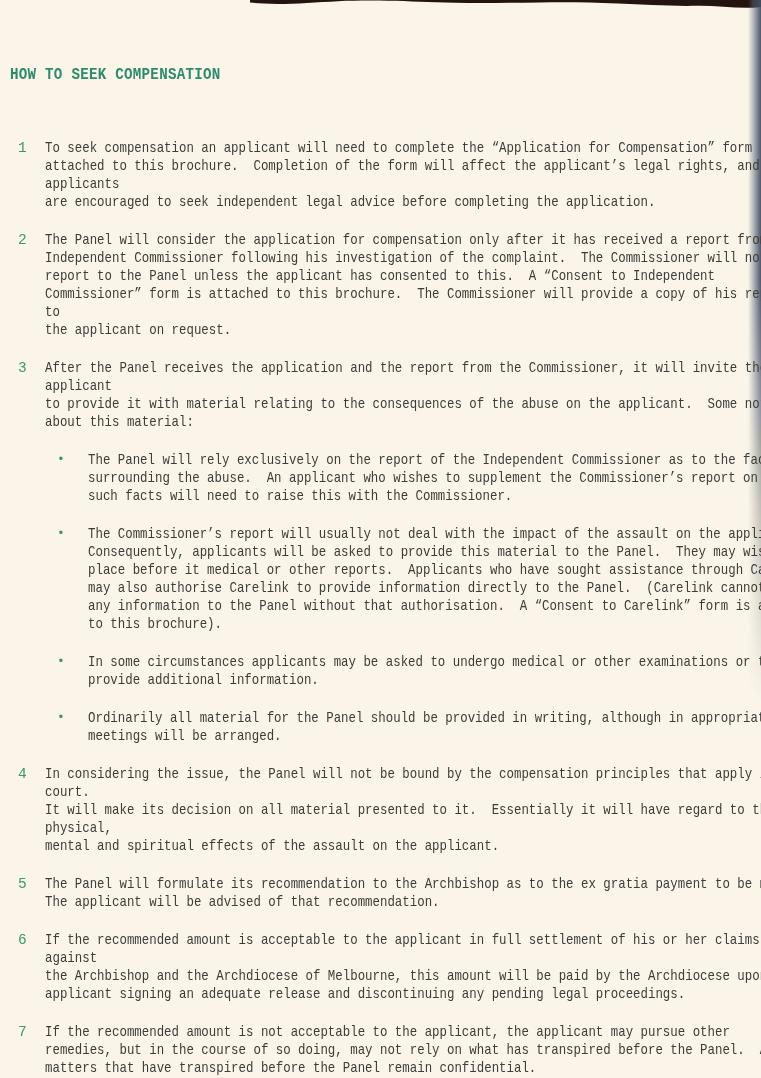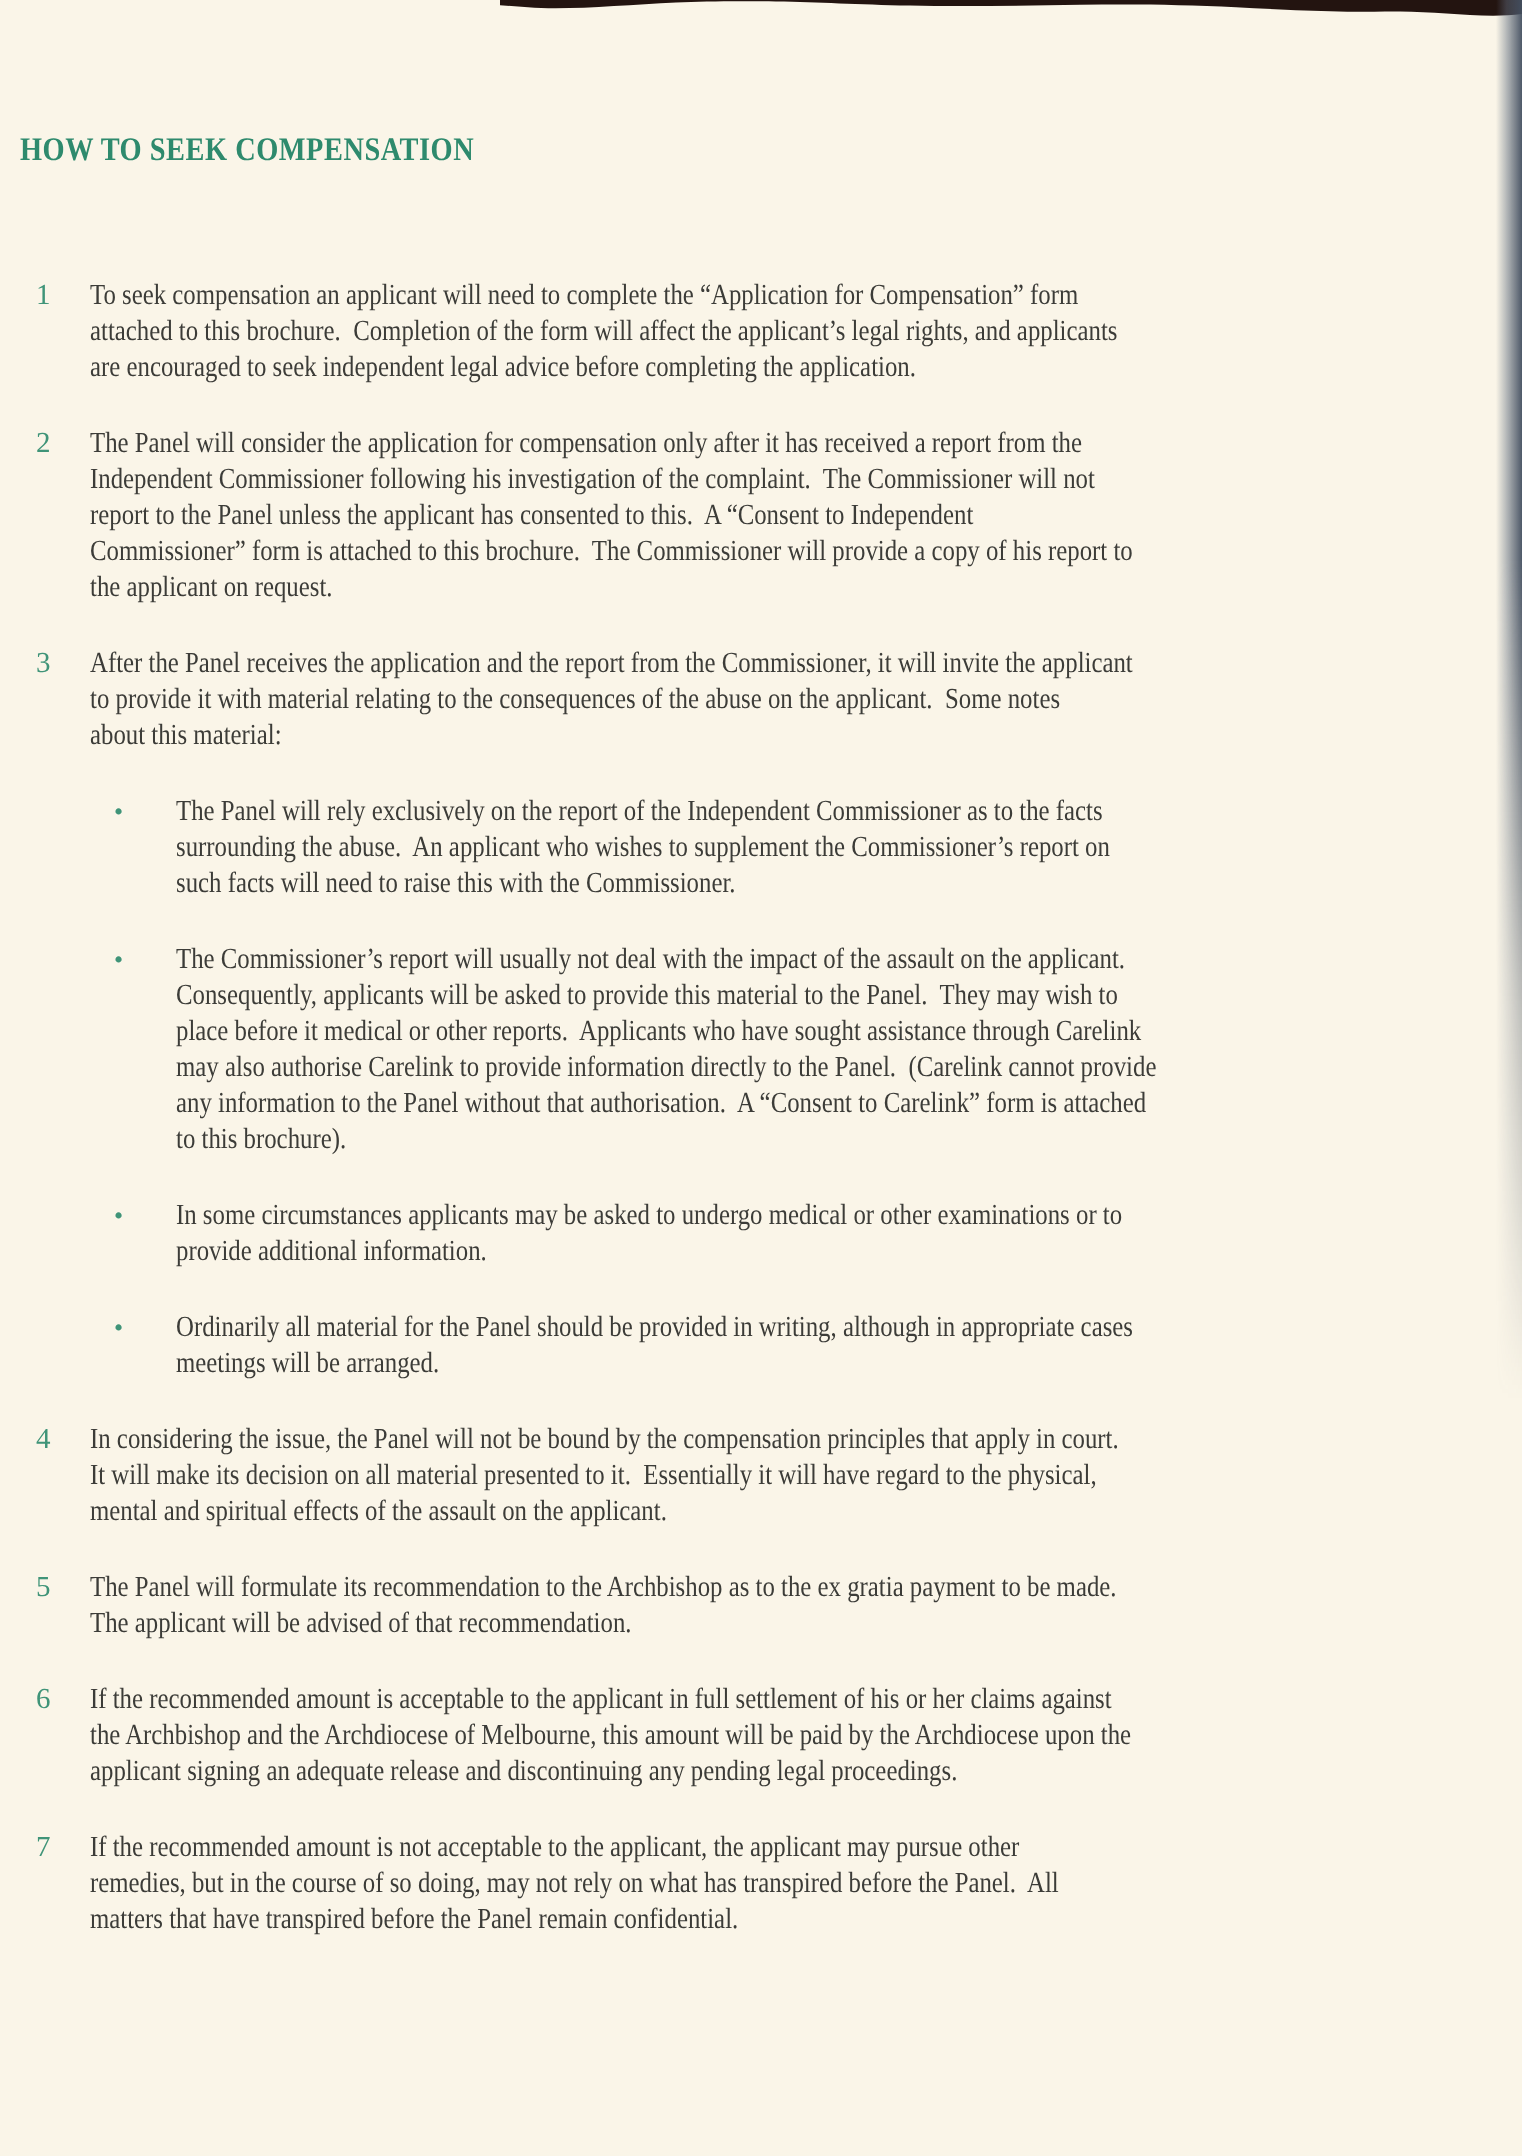--- a/index.html
+++ b/index.html
@@ -3,21 +3,21 @@
 <meta charset="utf-8">
 <title>Scanned Document</title>
 <style>
   * { margin: 0; padding: 0; box-sizing: border-box; }
   html, body { width: 761px; height: 1078px; overflow: hidden; background: #faf5e8; }
   .page {
     position: relative;
     width: 761px; height: 1078px;
     background: #faf5e8;
     overflow: hidden;
-    font-family: Liberation Serif, serif;
+    font-family: Liberation Mono, monospace;
   }
   
   .edge-top { position: absolute; top: 0; left: 250px; width: 511px; height: 12px; display: block; }
   
   .edge-right {
     position: absolute; top: 0; right: 0; width: 13px; height: 700px;
     background: linear-gradient(to right, rgba(77,90,107,0) 0%, rgba(99,112,130,0.45) 40%, rgba(68,80,97,0.95) 100%);
     -webkit-mask-image: linear-gradient(to bottom, #000 0%, #000 40%, rgba(0,0,0,0.35) 72%, transparent 100%);
     mask-image: linear-gradient(to bottom, #000 0%, #000 40%, rgba(0,0,0,0.35) 72%, transparent 100%);
   }

